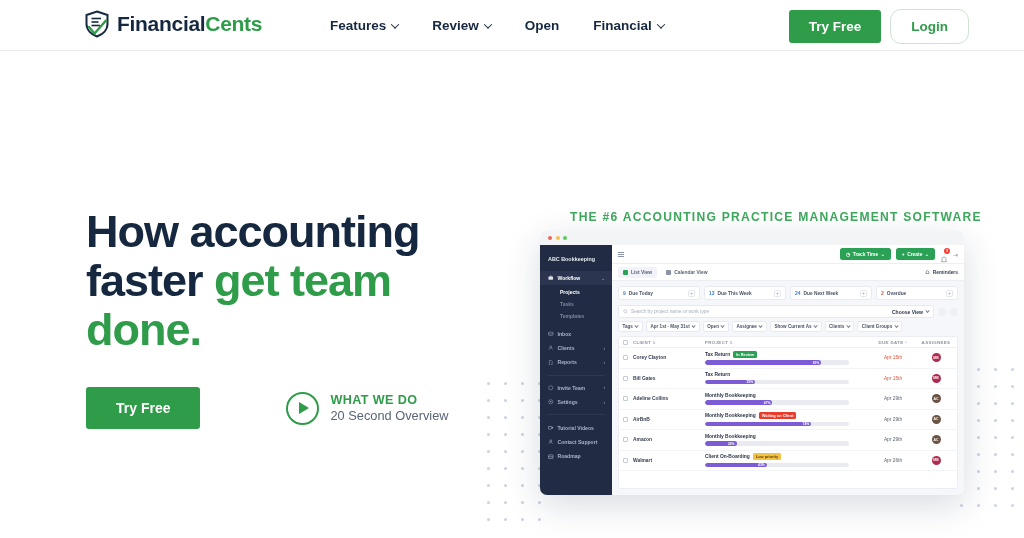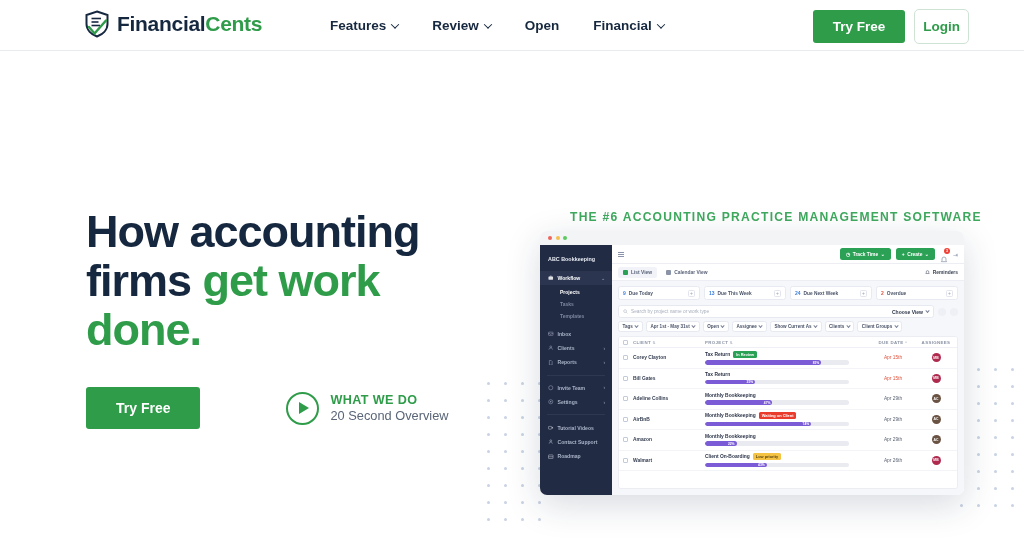--- a/index.html
+++ b/index.html
@@ -43,21 +43,21 @@
   .nav-caret { width: 6px; height: 6px; border-right: 1.6px solid #16283f; border-bottom: 1.6px solid #16283f;
                transform: rotate(45deg) translate(-1px,-1px); }
 
   .header-actions { position: absolute; right: 55px; top: 9px; display: flex; gap: 9px; align-items: center; }
   .btn-try {
     background: #2e9c49; color: #fff; font-size: 13.5px; font-weight: 700;
     padding: 9px 20px; border: none; border-radius: 3px; cursor: pointer;
   }
   .btn-login {
     background: #fff; color: #2e9c49; font-size: 13.5px; font-weight: 700;
-    padding: 9px 8px; border: 1px solid #cfe3d5; border-radius: 5px; cursor: pointer;
+    padding: 9px 20px; border: 1px solid #cfe3d5; border-radius: 11px; cursor: pointer;
   }
 
   
   .hero-left { position: absolute; left: 86px; top: 207px; width: 420px; }
   .headline {
     font-size: 45px; font-weight: 700; line-height: 1.09; letter-spacing: -1px; color: #16283f;
   }
   .headline .green { color: #2e9c49; }
   .subtext {
     margin-top: 26px; font-size: 14.6px; line-height: 1.72; color: #5a6577; max-width: 392px;
@@ -255,21 +255,21 @@
       </div>
     </nav>
 
     <div class="header-actions">
       <button class="btn-try">Try Free</button>
       <button class="btn-login">Login</button>
     </div>
   </div>
 
   <div class="hero-left">
-    <h1 class="headline"><span>How accounting firms </span><span class="green">get work done.</span></h1>
+    <h1 class="headline"><span>How accounting faster </span><span class="green">get team done.</span></h1>
     <div class="cta-row">
       <button class="cta-primary">Try Free</button>
       <div class="video-link">
         <span class="play-circle">
             <span class="play-tri"></span>
           </span>
         <span>
           <span class="video-text-top" style="display:block">WHAT WE DO</span>
           <span class="video-text-bottom" style="display:block">20 Second Overview</span>
         </span>

